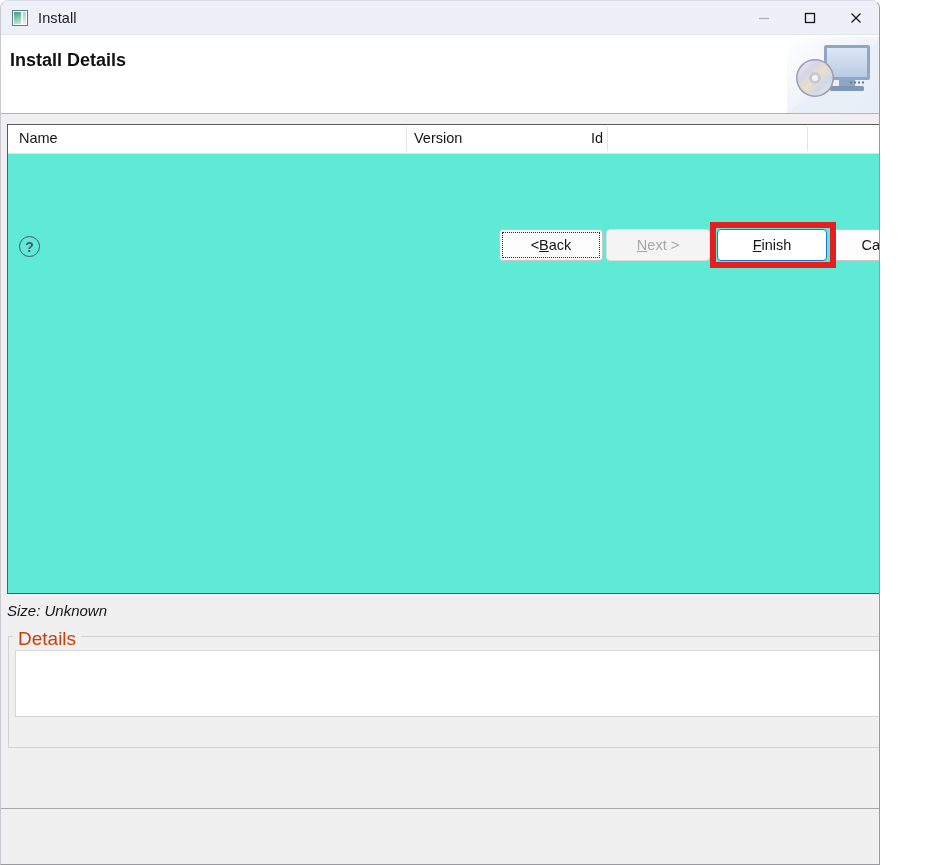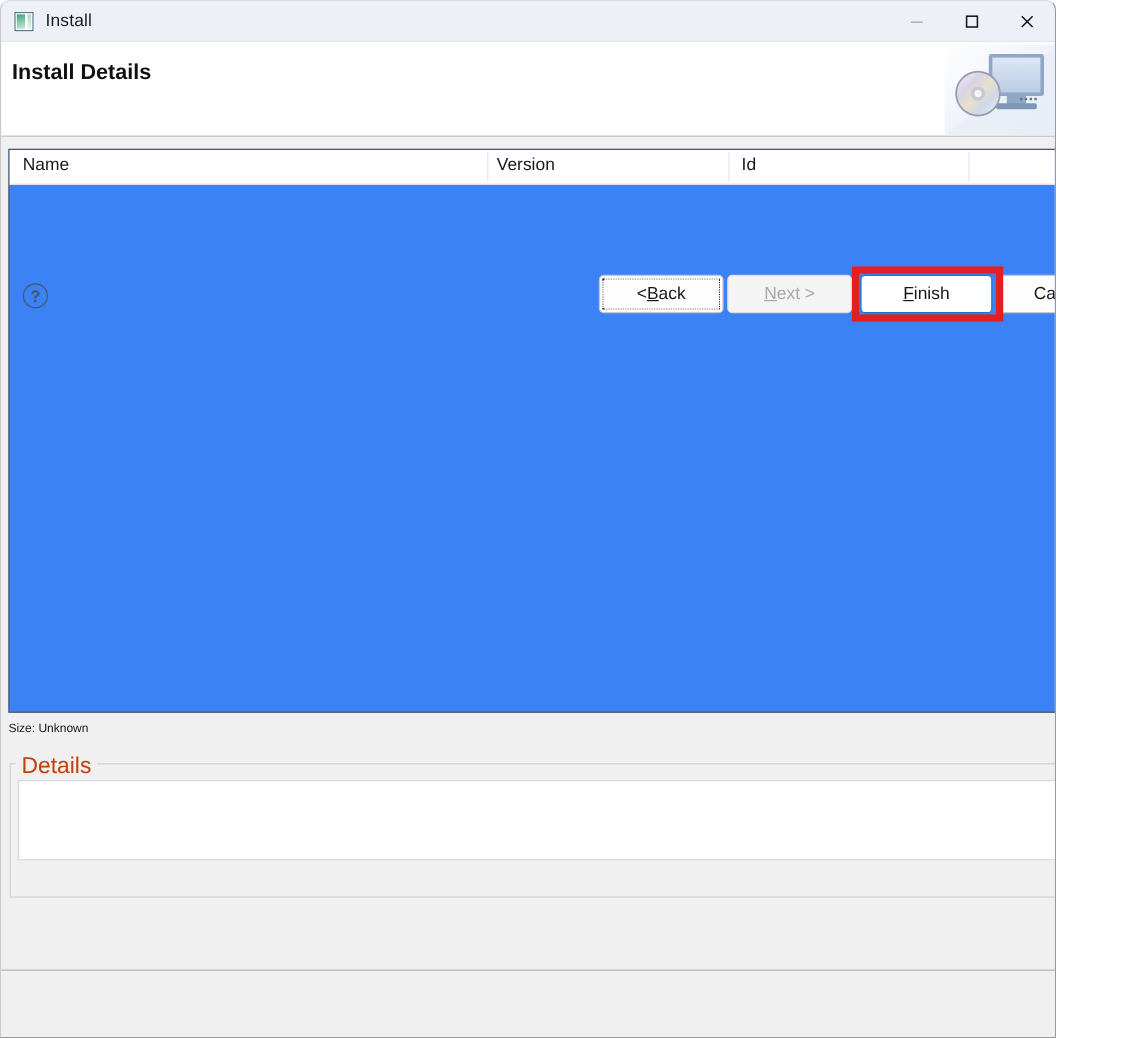--- a/index.html
+++ b/index.html
@@ -122,21 +122,21 @@
     background: #f0f0f0;
   }
 
   
   .table {
     position: absolute;
     left: 6px;
     top: 10px;
     width: 940px;
     height: 470px;
-    background: #3b82f6;
+    background: #5eead4;
     border: 1px solid #5a5a5e;
     box-sizing: border-box;
   }
   .thead {
     position: relative;
     height: 28px;
     border-bottom: 1px solid #e2e2e4;
     background: #ffffff;
   }
   .th {
@@ -169,22 +169,23 @@
     top: 4px;
     width: 18px;
     height: 17px;
   }
 
   
   .size-label {
     position: absolute;
     left: 6px;
     top: 488px;
-    font-size: 10px;
+    font-size: 15px;
     color: #16161a;
+    font-style: italic;
   }
 
   
   .group {
     position: absolute;
     left: 7px;
     top: 522px;
     width: 938px;
     height: 112px;
     border: 1px solid #d2d2d4;
@@ -387,21 +388,21 @@
   </div>
 
   <div class="body">
 
     <div class="table">
       <div class="thead">
         <div class="th" style="left:11px;">Name</div>
         <div class="col-sep" style="left:398px;"></div>
         <div class="th" style="left:406px;text-align:right;">Version</div>
         <div class="col-sep" style="left:599px;"></div>
-        <div class="th" style="left:610px;">Id</div>
+        <div class="th" style="left:583px;">Id</div>
         <div class="col-sep" style="left:799px;"></div>
       </div>
 
     </div>
 
     <div class="size-label">Size: Unknown</div>
 
     <div class="group"></div>
     <div class="group-label">Details</div>
     <div class="details-box">

